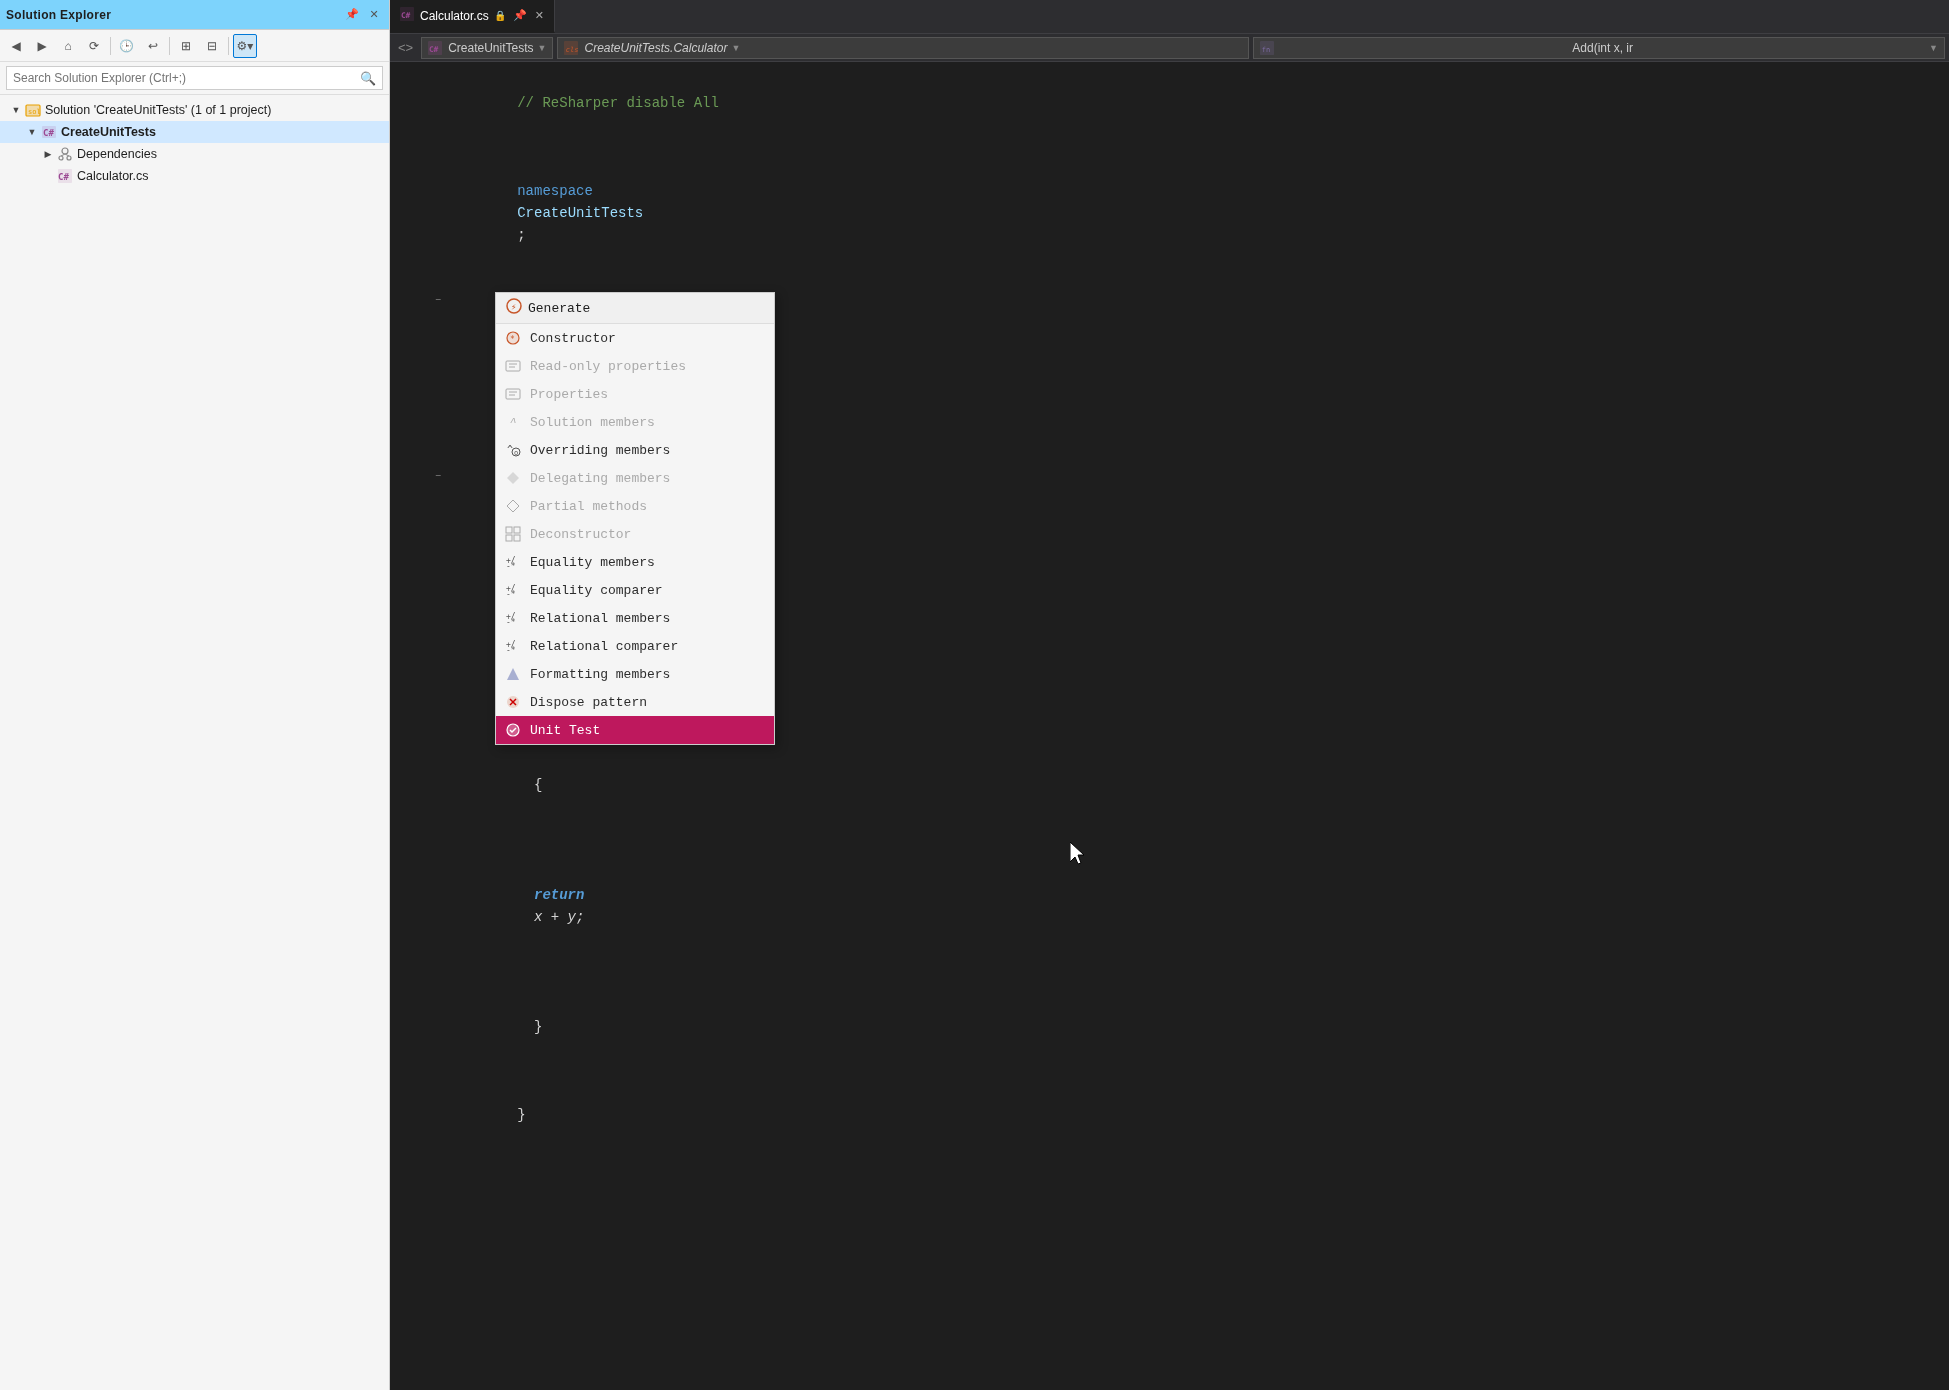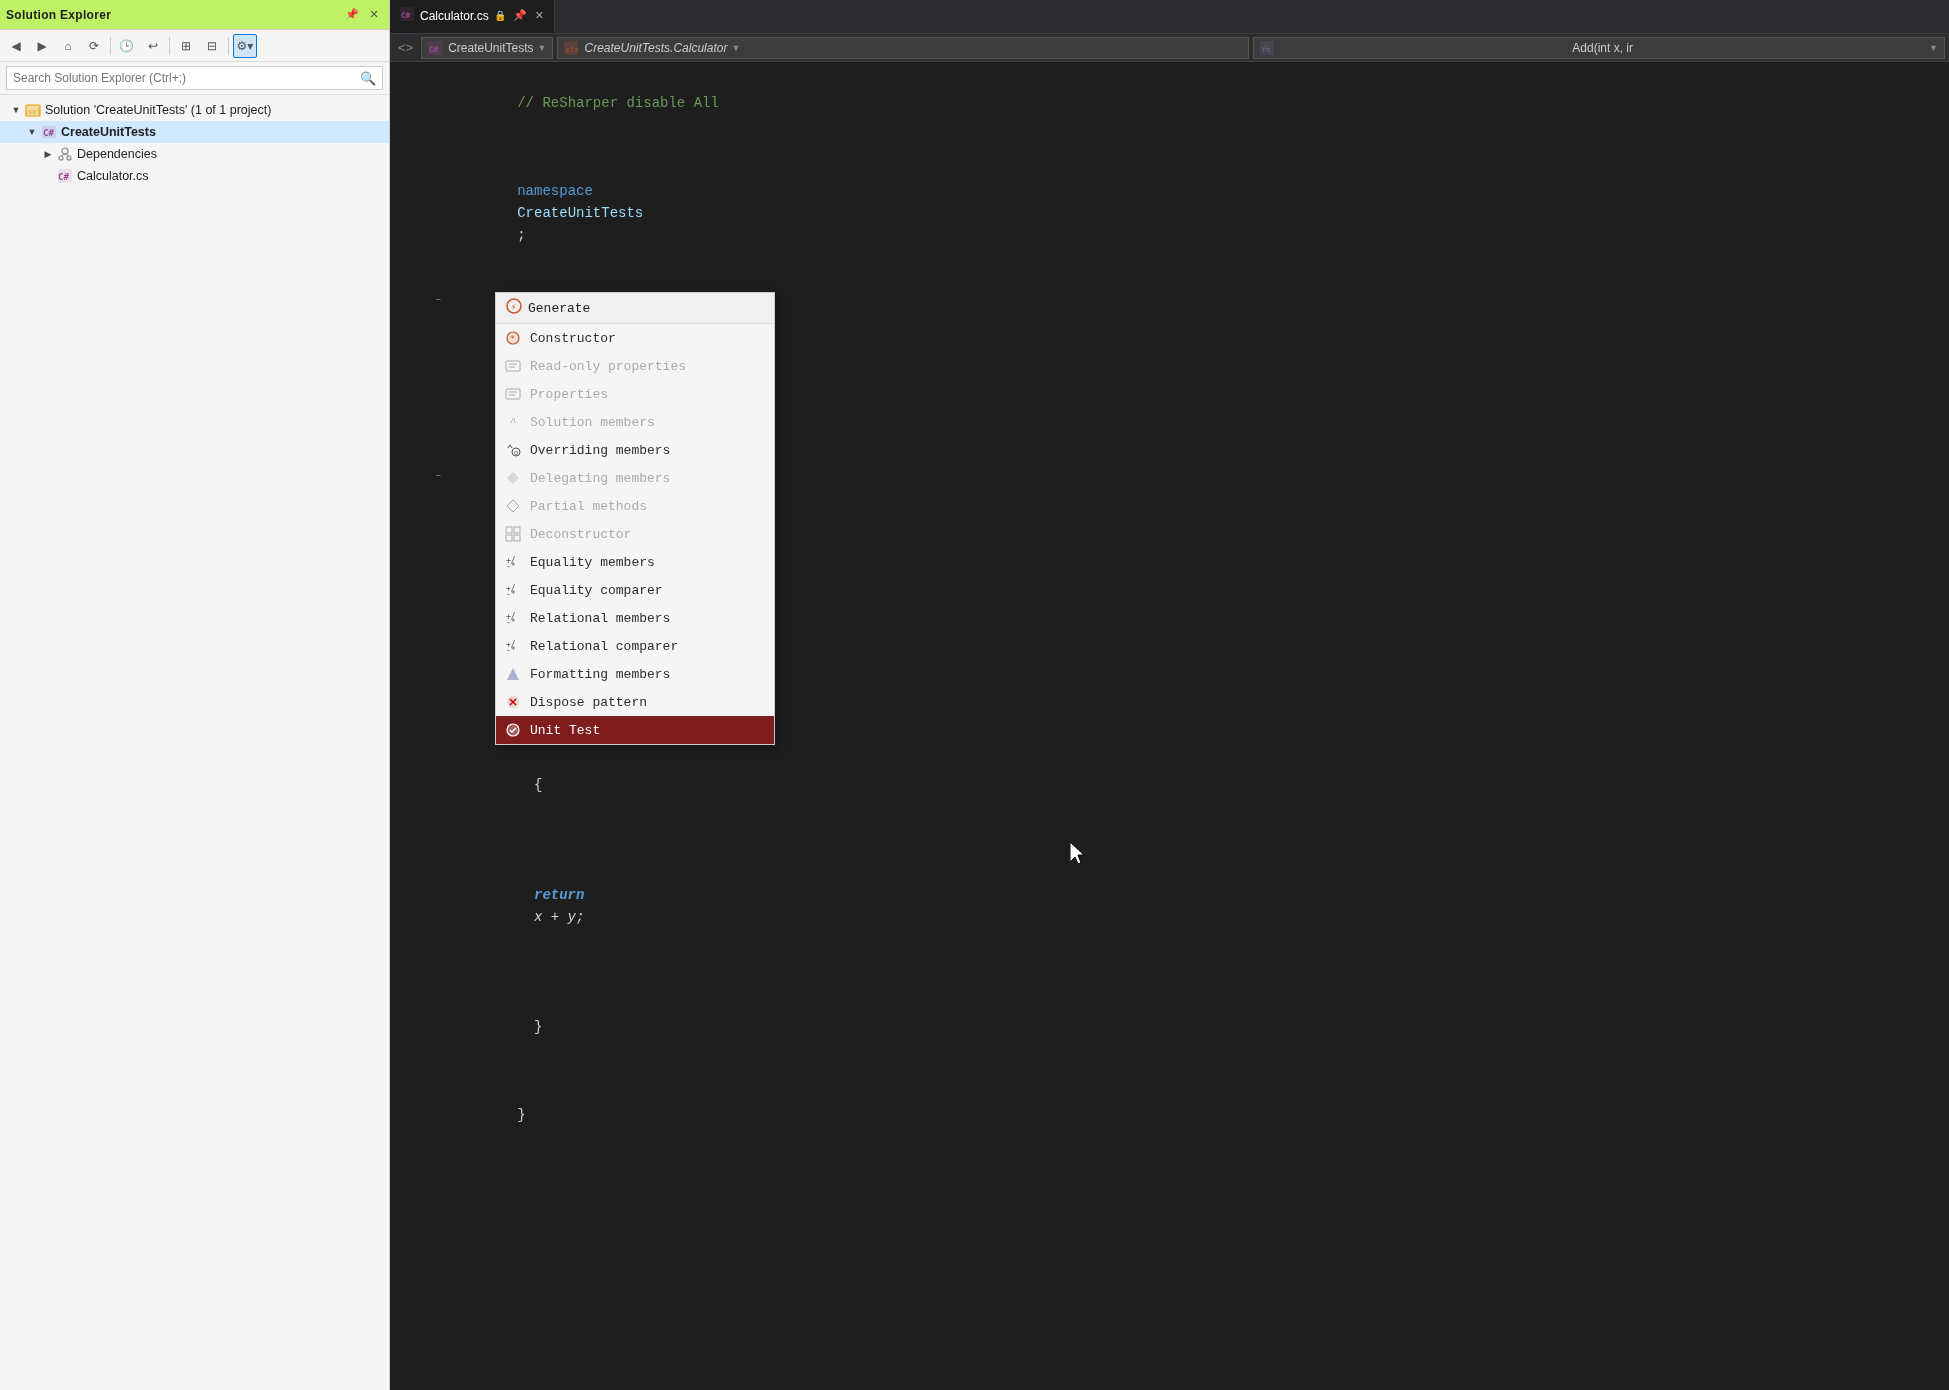--- a/index.html
+++ b/index.html
@@ -17,21 +17,21 @@
       width: 390px;
       min-width: 390px;
       background: #f5f5f5;
       border-right: 1px solid #ccc;
       display: flex;
       flex-direction: column;
       height: 100%;
     }
 
     .se-titlebar {
-      background: #bef264;
+      background: #7dd3fc;
       border-bottom: 1px solid #ccc;
       padding: 4px 6px;
       display: flex;
       align-items: center;
       justify-content: space-between;
       height: 30px;
     }
 
     .se-title-text {
       font-size: 12px;
@@ -336,21 +336,21 @@
     .ctx-item {
       display: flex;
       align-items: center;
       padding: 5px 10px 5px 8px;
       cursor: pointer;
       gap: 8px;
       color: #2d2d2d;
     }
 
     .ctx-item.selected {
-      background: #7f1d1d;
+      background: #be185d;
       color: #fff;
     }
 
     .ctx-item.disabled {
       color: #aaa;
       cursor: default;
     }
 
     .ctx-item-icon {
       width: 18px;

